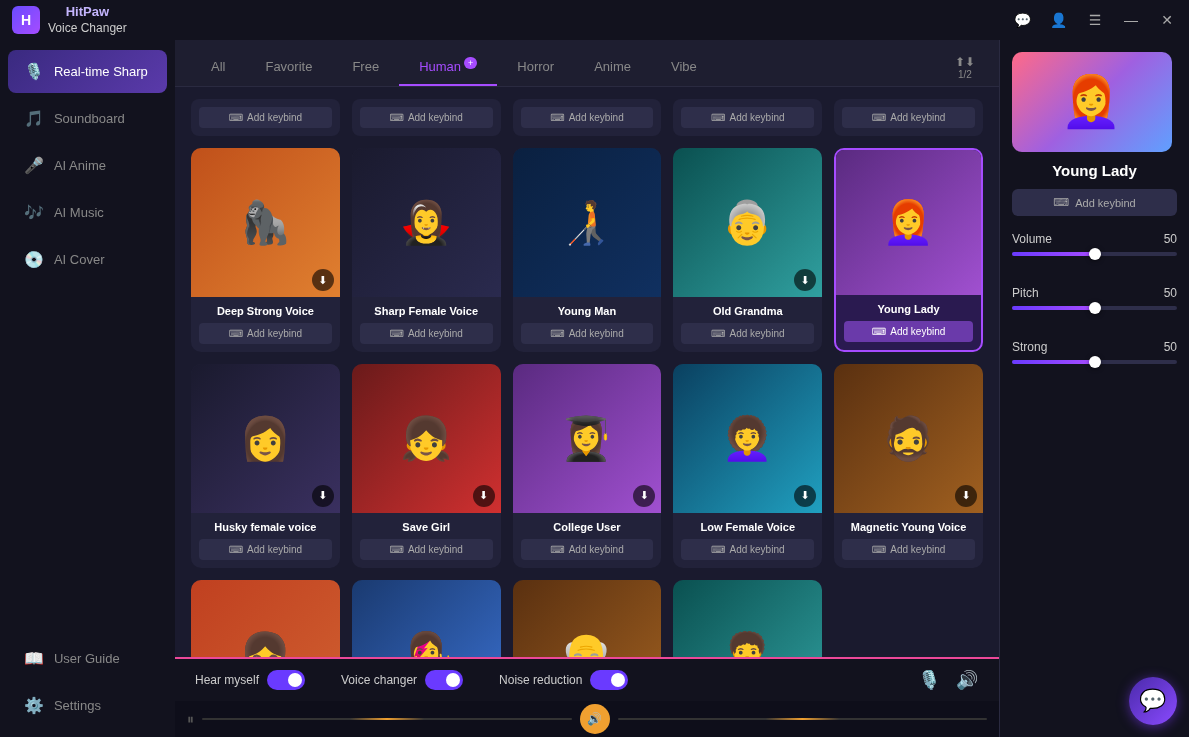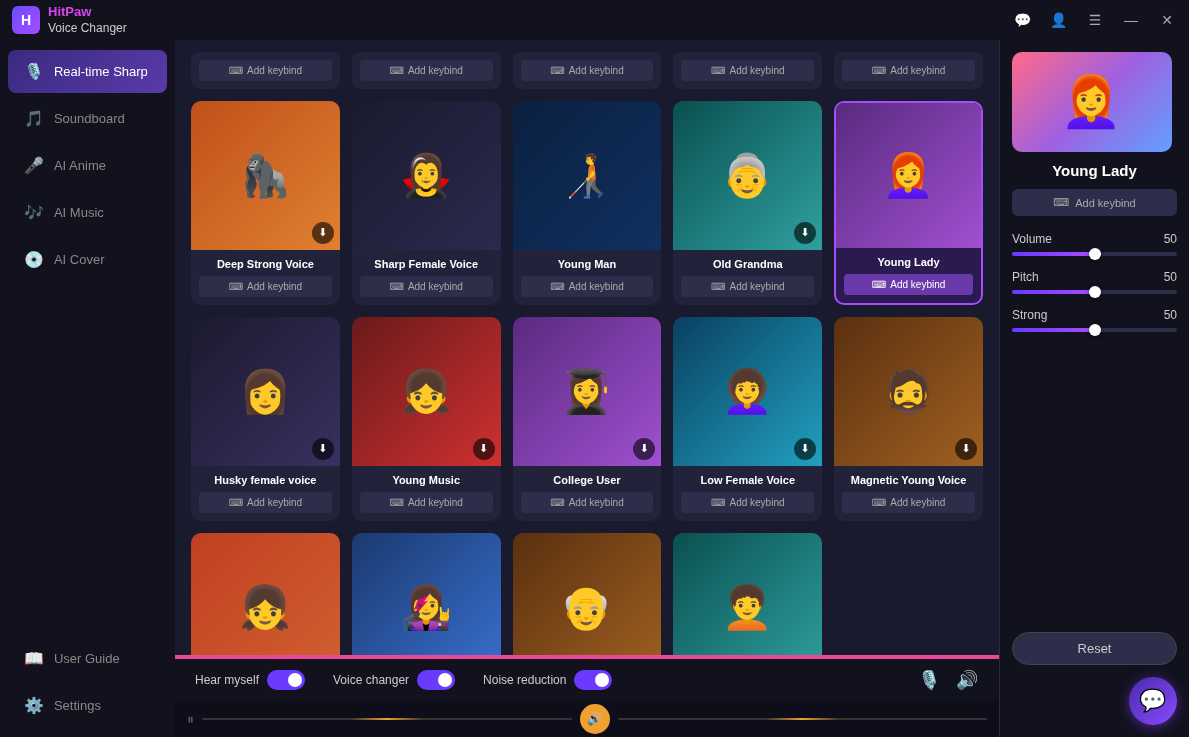--- a/index.html
+++ b/index.html
@@ -34,21 +34,21 @@
       font-size: 14px;
       font-weight: bold;
       color: #fff;
       margin-right: 8px;
     }
     .app-title {
       font-size: 12px;
       color: #ccc;
       line-height: 1.3;
     }
-    .app-title strong { color: #d946ef; font-size: 13px; display: block; }
+    .app-title strong { color: #c4b5fd; font-size: 13px; display: block; text-align: center; }
     .titlebar-spacer { flex: 1; }
     .titlebar-icons {
       display: flex;
       gap: 16px;
       align-items: center;
     }
     .titlebar-icon {
       width: 20px;
       height: 20px;
       display: flex;
@@ -212,23 +212,23 @@
       background: #6a3aaa;
       color: #fff;
     }
 
     
     .bottom-bar {
       background: #12121e;
       padding: 10px 20px;
       display: flex;
       align-items: center;
-      gap: 28px;
+      gap: 36px;
       flex-shrink: 0;
-      border-top: 4px solid #ec4899;
+      border-top: 2px solid #ec4899;
     }
     .toggle-group {
       display: flex;
       align-items: center;
       gap: 8px;
       font-size: 12px;
       color: #ccc;
     }
     .toggle {
       width: 38px;
@@ -326,21 +326,21 @@
       font-size: 11px;
       padding: 7px 8px;
       cursor: pointer;
       display: flex;
       align-items: center;
       justify-content: center;
       gap: 6px;
       margin-bottom: 16px;
     }
 
-    .slider-group { margin-bottom: 14px; text-align: right; }
+    .slider-group { margin-bottom: 30px; text-align: right; }
     .slider-header {
       display: flex;
       justify-content: space-between;
       font-size: 12px;
       color: #ccc;
       margin-bottom: 6px;
     }
     .slider-track {
       width: 100%;
       height: 4px;
@@ -462,20 +462,35 @@
       <span>User Guide</span>
     </div>
     <div class="sidebar-item">
       <span class="sidebar-icon">⚙️</span>
       <span>Settings</span>
     </div>
   </div>
 
   <div class="content-area">
 
+    <div class="tabs-bar">
+      <div class="tab-item">All</div>
+      <div class="tab-item">Favorite</div>
+      <div class="tab-item">Free</div>
+      <div class="tab-item active">
+        <span>Human</span><span class="new-badge">+</span>
+      </div>
+      <div class="tab-item">Horror</div>
+      <div class="tab-item">Anime</div>
+      <div class="tab-item">Vibe</div>
+      <div class="tabs-pagination">
+        <span style="font-size:12px;">⬆⬇</span>
+        <span>1/2</span>
+      </div>
+    </div>
 
     <div class="voice-grid-wrapper">
       <div style="padding: 12px 16px;">
 
         <div class="voice-grid" style="margin-bottom: 12px;">
           <div style="background:#22223a;border-radius:8px;padding:8px;">
             <button class="add-keybind-btn">⌨ <span>Add keybind</span></button>
           </div>
           <div style="background:#22223a;border-radius:8px;padding:8px;">
             <button class="add-keybind-btn">⌨ <span>Add keybind</span></button>
@@ -560,21 +575,21 @@
               <button class="add-keybind-btn">⌨ <span>Add keybind</span></button>
             </div>
           </div>
 
           <div class="voice-card">
             <div class="voice-card-img bg-red">
               <div class="char">👧</div>
               <div class="download-icon">⬇</div>
             </div>
             <div class="voice-card-info">
-              <div class="voice-card-name">Young Music</div>
+              <div class="voice-card-name">Save Girl</div>
               <button class="add-keybind-btn">⌨ <span>Add keybind</span></button>
             </div>
           </div>
 
           <div class="voice-card">
             <div class="voice-card-img bg-purple">
               <div class="char">👩‍🎓</div>
               <div class="download-icon">⬇</div>
             </div>
             <div class="voice-card-info">
@@ -710,19 +725,18 @@
         <span>50</span>
       </div>
       <div class="slider-track">
         <div class="slider-fill" style="width:50%;"></div>
         <div class="slider-thumb" style="left:50%;"></div>
       </div>
     </div>
 
     <div style="flex:1;"></div>
 
-    <button class="reset-btn">Reset</button>
 
     <div style="position:relative;height:60px;">
       <div style="position:absolute;bottom:0;right:0;width:48px;height:48px;background:linear-gradient(135deg,#4a2aaa,#8a4aff);border-radius:50%;display:flex;align-items:center;justify-content:center;font-size:22px;cursor:pointer;box-shadow:0 2px 12px rgba(130,60,255,0.5);">💬</div>
     </div>
   </div>
 </div>
 
 </body></html>

